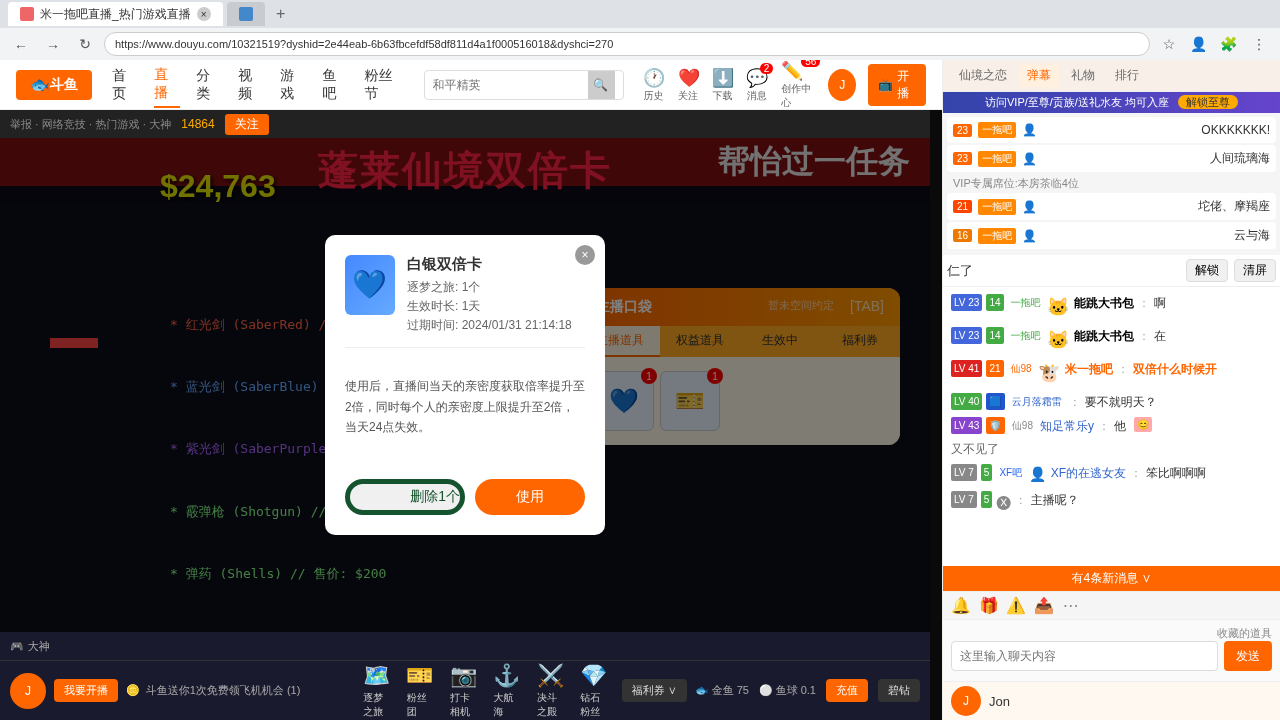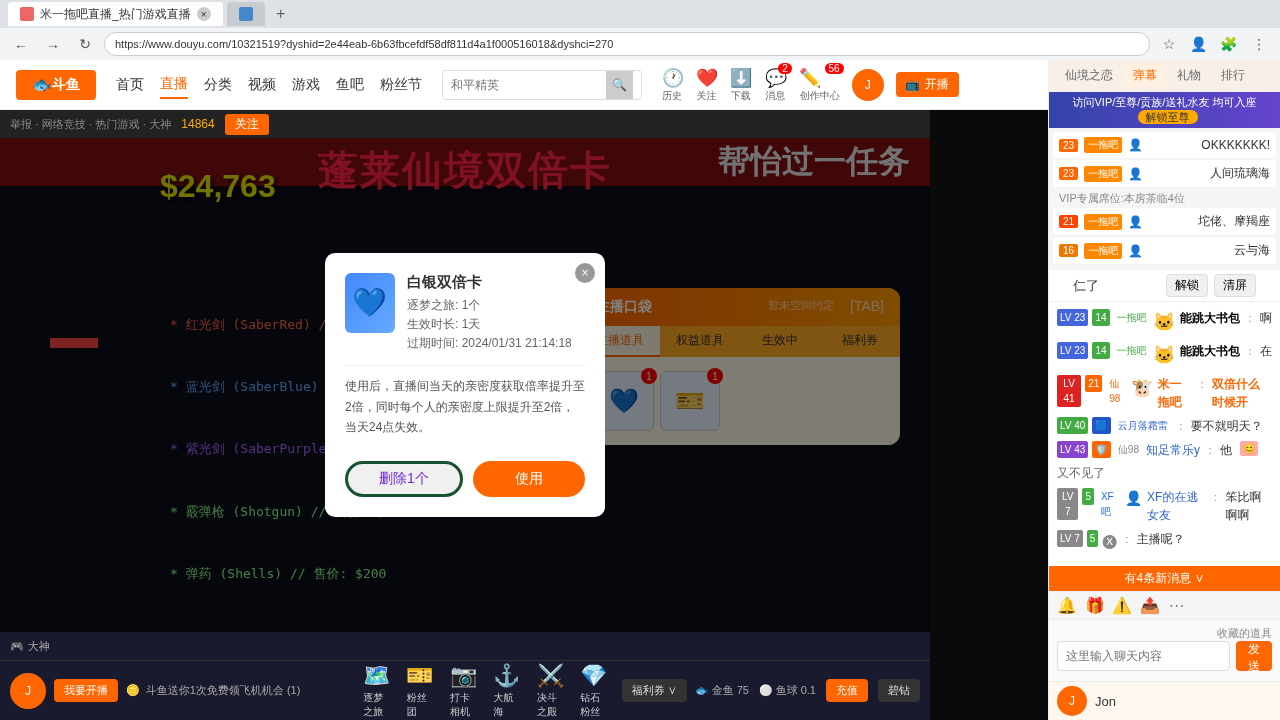--- a/index.html
+++ b/index.html
@@ -75,28 +75,28 @@
     .mb-item-icon { font-size: 24px; }
 
     
     .dialog-overlay { position: absolute; top: 0; left: 0; right: 0; bottom: 0; background: rgba(0,0,0,0.5); z-index: 20; display: flex; align-items: center; justify-content: center; }
     .dialog { background: white; border-radius: 10px; width: 280px; padding: 20px; position: relative; }
     .dialog-close { position: absolute; top: 10px; right: 10px; width: 20px; height: 20px; border-radius: 50%; background: #999; display: flex; align-items: center; justify-content: center; color: white; font-size: 12px; cursor: pointer; }
     .dialog-header { display: flex; gap: 12px; align-items: flex-start; margin-bottom: 12px; }
     .dialog-icon { width: 50px; height: 60px; background: linear-gradient(135deg, #4488ff, #66aaff); border-radius: 6px; display: flex; align-items: center; justify-content: center; font-size: 28px; }
     .dialog-title-area h3 { font-size: 15px; font-weight: bold; color: #333; margin-bottom: 4px; }
     .dialog-title-area p { font-size: 12px; color: #666; line-height: 1.6; }
-    .dialog-body { font-size: 12px; color: #555; line-height: 1.7; padding: 10px 0; border-top: 1px solid #eee; }
+    .dialog-body { font-size: 12px; color: #555; line-height: 1.7; padding: 28px 0; border-top: 1px solid #eee; }
     .dialog-actions { display: flex; gap: 10px; margin-top: 14px; }
     .dialog-btn { flex: 1; height: 36px; border-radius: 18px; border: none; font-size: 14px; cursor: pointer; }
-    .dialog-btn-cancel { background: #f0f0f0; color: #6d28d9; border: 3px solid #14532d; }
+    .dialog-btn-cancel { background: #f0f0f0; color: #14532d; border: 5px solid #14532d; text-align: right; }
     .dialog-btn-confirm { background: #ff6600; color: white; }
 
     
-    .sidebar { width: 232px; background: #fff; border-left: 1px solid #eee; display: flex; flex-direction: column; height: 660px; overflow: hidden; }
+    .sidebar { width: 338px; background: #fff; border-left: 1px solid #eee; display: flex; flex-direction: column; height: 660px; overflow: hidden; }
     .sidebar-tabs { display: flex; gap: 4px; }
     .sidebar-tab { font-size: 12px; color: #666; cursor: pointer; padding: 3px 8px; border-radius: 3px; }
     .sidebar-tab.active { color: #ff6600; background: #fff0e0; }
     .anchor-card { display: flex; align-items: center; gap: 6px; padding: 5px 6px; margin-bottom: 2px; background: white; border-radius: 4px; }
 
     
     .vip-banner { background: linear-gradient(90deg, #3344aa, #6644cc); color: white; font-size: 11px; padding: 3px 10px; text-align: center; }
 
     
     .chat-area { flex: 1; overflow-y: auto; padding: 4px 8px; }
@@ -431,21 +431,21 @@
       </div>
 
       <div class="anchor-card">
         <div style="background:#ee7700; color:white; font-size:10px; padding:1px 4px; border-radius:2px;">16</div>
         <div style="background:#ff8800; color:white; font-size:10px; padding:1px 4px; border-radius:2px;">一拖吧</div>
         <div style="font-size:12px; color:#aaa; flex:1;">👤</div>
         <div style="font-size:12px; color:#333;">云与海</div>
       </div>
     </div>
 
-    <div style="display:flex; align-items:center; padding: 4px 24px; background:#fff; border-bottom:1px solid #eee;">
+    <div style="display:flex; align-items:center; padding: 4px 4px; background:#fff; border-bottom:1px solid #eee;">
       <span style="font-size:13px; color:#333; flex:1;">仁了</span>
       <button style="background:#f0f0f0; border:1px solid #ddd; border-radius:4px; padding:2px 8px; font-size:12px; cursor:pointer; margin-right:6px;">解锁</button>
       <button style="background:#f0f0f0; border:1px solid #ddd; border-radius:4px; padding:2px 8px; font-size:12px; cursor:pointer;">清屏</button>
     </div>
 
     <div class="chat-area">
 
       <div class="chat-msg">
         <span class="chat-level chat-badge-blue">LV 23</span>
         <span style="background:#44aa44; color:white; font-size:10px; padding:1px 3px; border-radius:2px;">14</span>

